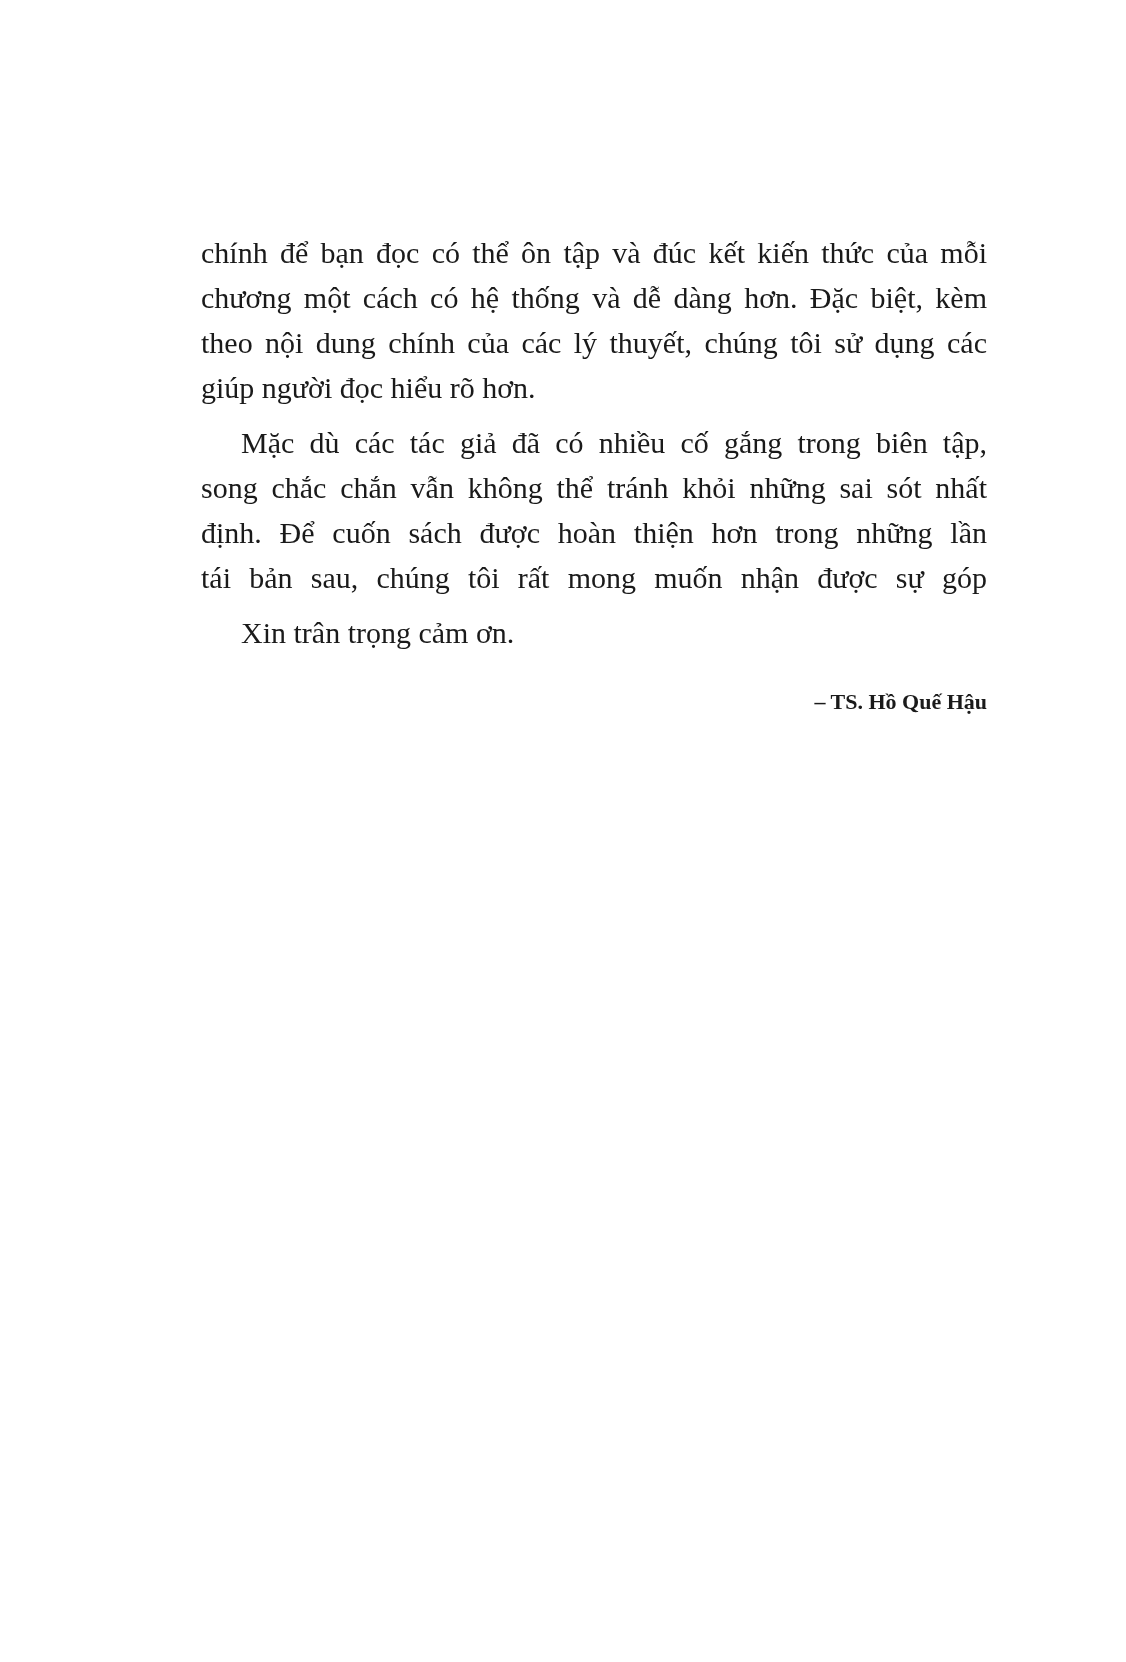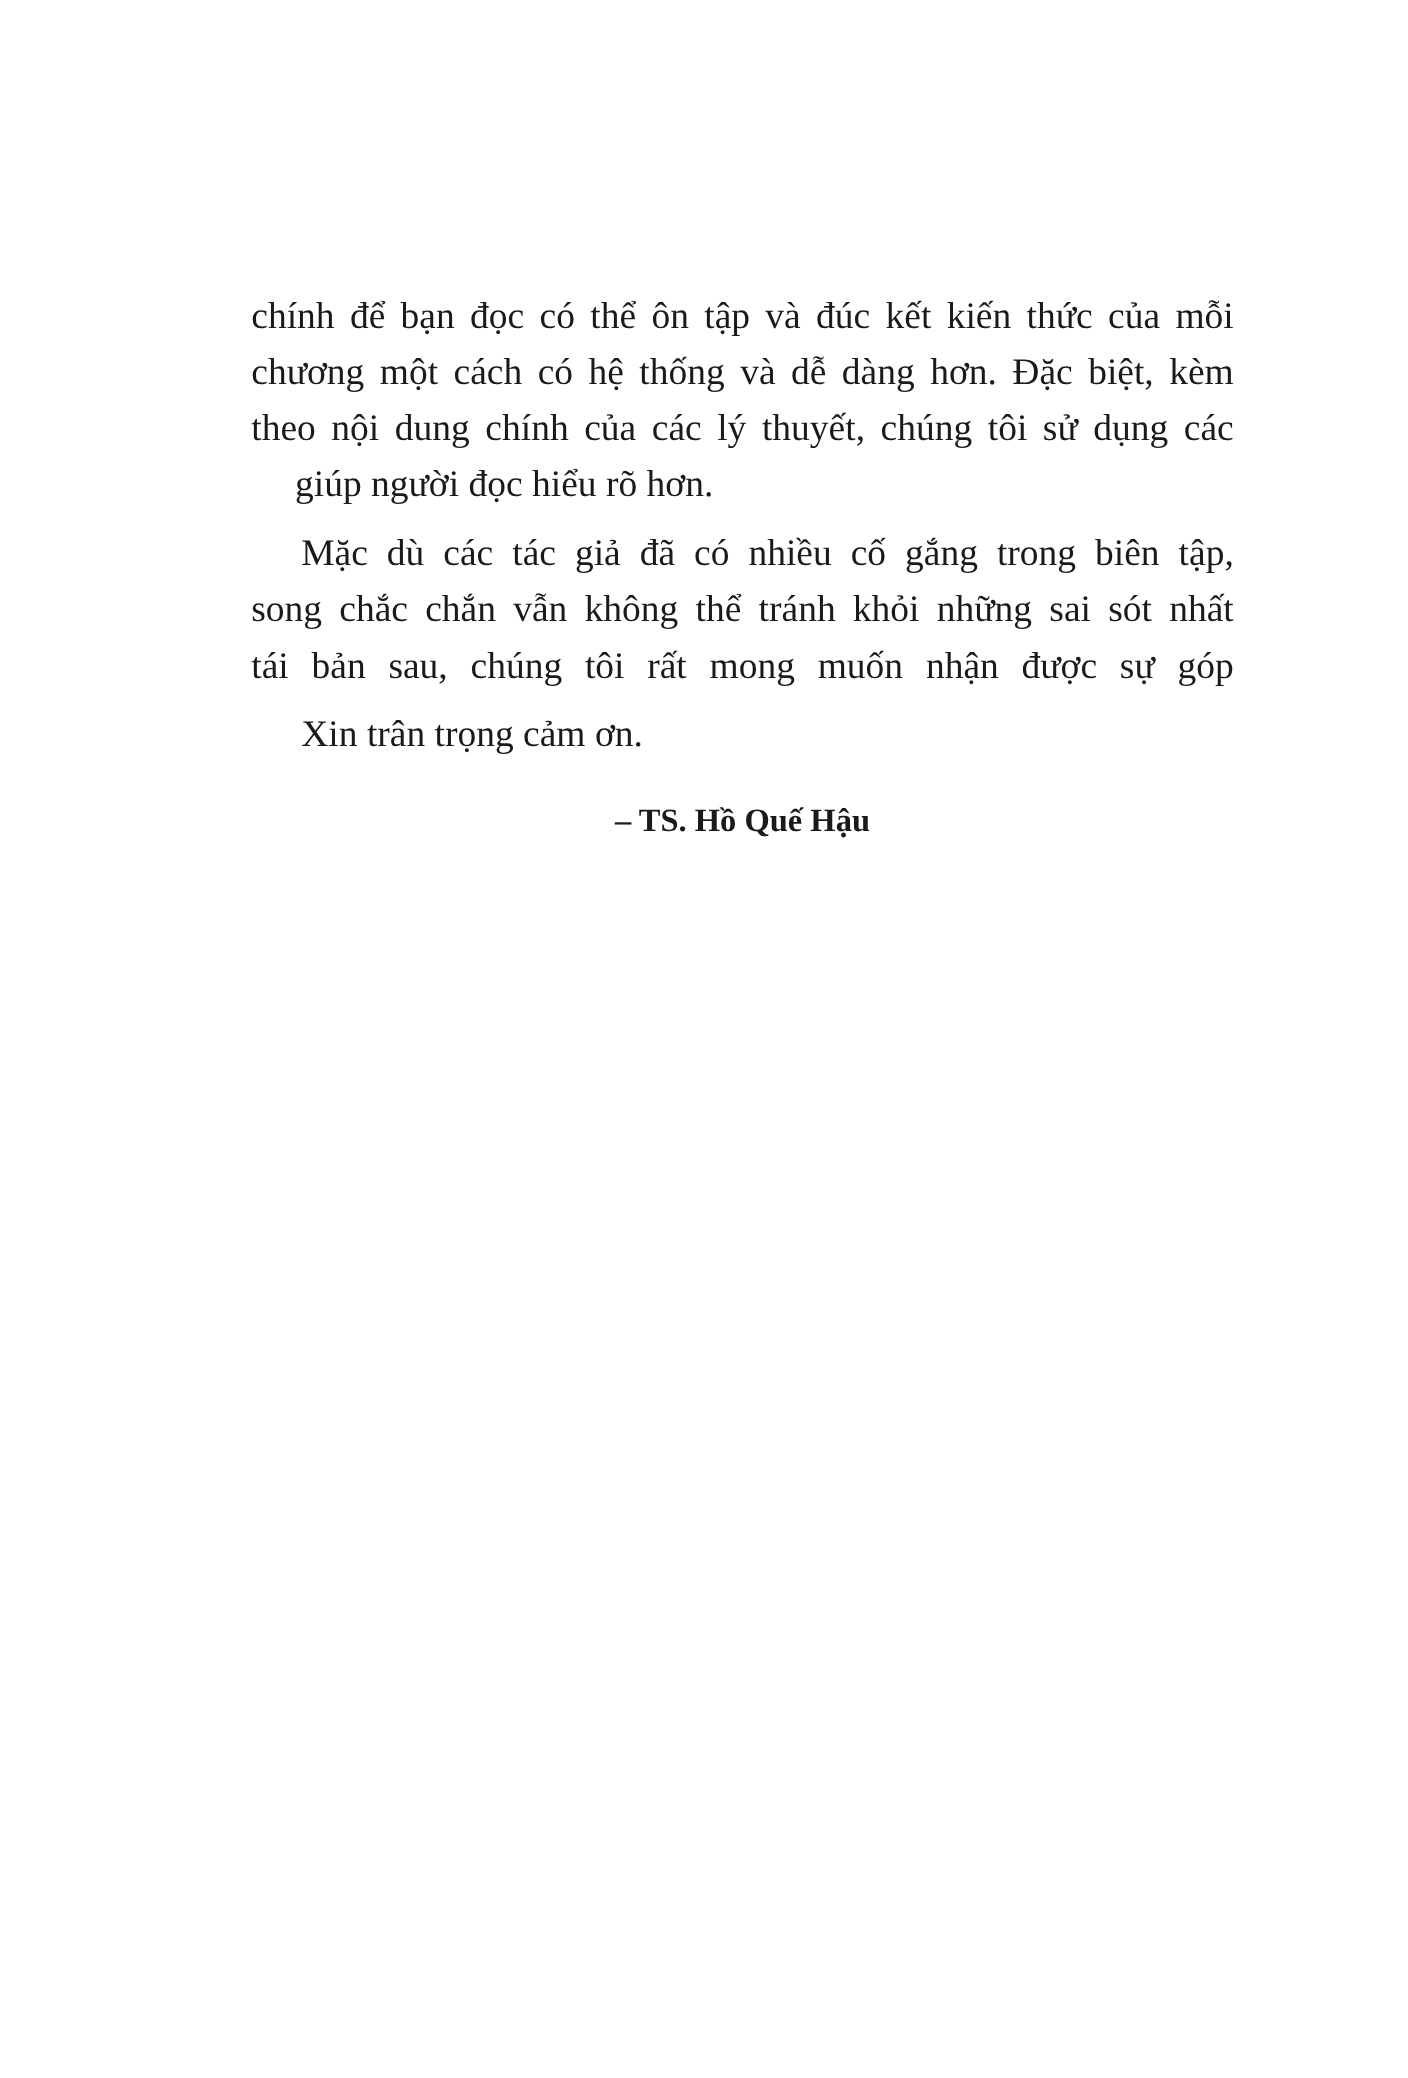--- a/index.html
+++ b/index.html
@@ -14,45 +14,46 @@
     line-height: 45px;
     color: #1a1a1a;
   }
   .para {
     margin: 0 0 10px 0;
     text-align: justify;
     text-align-last: left;
     hyphens: none;
   }
   .line { display: block; text-align: justify; text-align-last: justify; white-space: nowrap; }
-  .line.last { text-align-last: left; margin-left: 35px; }
+  .line.last { text-align-last: left; }
   .email { font-style: italic; }
   .closing { margin: 0 0 24px 0; text-indent: 40px; }
   .signature {
     margin: 0;
-    text-align: center;
+    text-align: right;
     font-weight: bold;
-    font-size: 26px;
+    font-size: 22px;
   }
 </style>
 </head>
 <body>
 
 <div class="page">
 
   <div class="para">
     <span class="line">chính để bạn đọc có thể ôn tập và đúc kết kiến thức của mỗi</span>
     <span class="line">chương một cách có hệ thống và dễ dàng hơn. Đặc biệt, kèm</span>
     <span class="line">theo nội dung chính của các lý thuyết, chúng tôi sử dụng các</span>
     <span class="line last">giúp người đọc hiểu rõ hơn.</span>
   </div>
 
   <div class="para">
     <span class="line" style="padding-left:40px;">Mặc dù các tác giả đã có nhiều cố gắng trong biên tập,</span>
     <span class="line">song chắc chắn vẫn không thể tránh khỏi những sai sót nhất</span>
+    <span class="line">định. Để cuốn sách được hoàn thiện hơn trong những lần</span>
     <span class="line">tái bản sau, chúng tôi rất mong muốn nhận được sự góp</span>
   </div>
 
   <p class="closing">Xin trân trọng cảm ơn.</p>
 
   <p class="signature">– TS. Hồ Quế Hậu</p>
 
 </div>
 
 </body></html>

